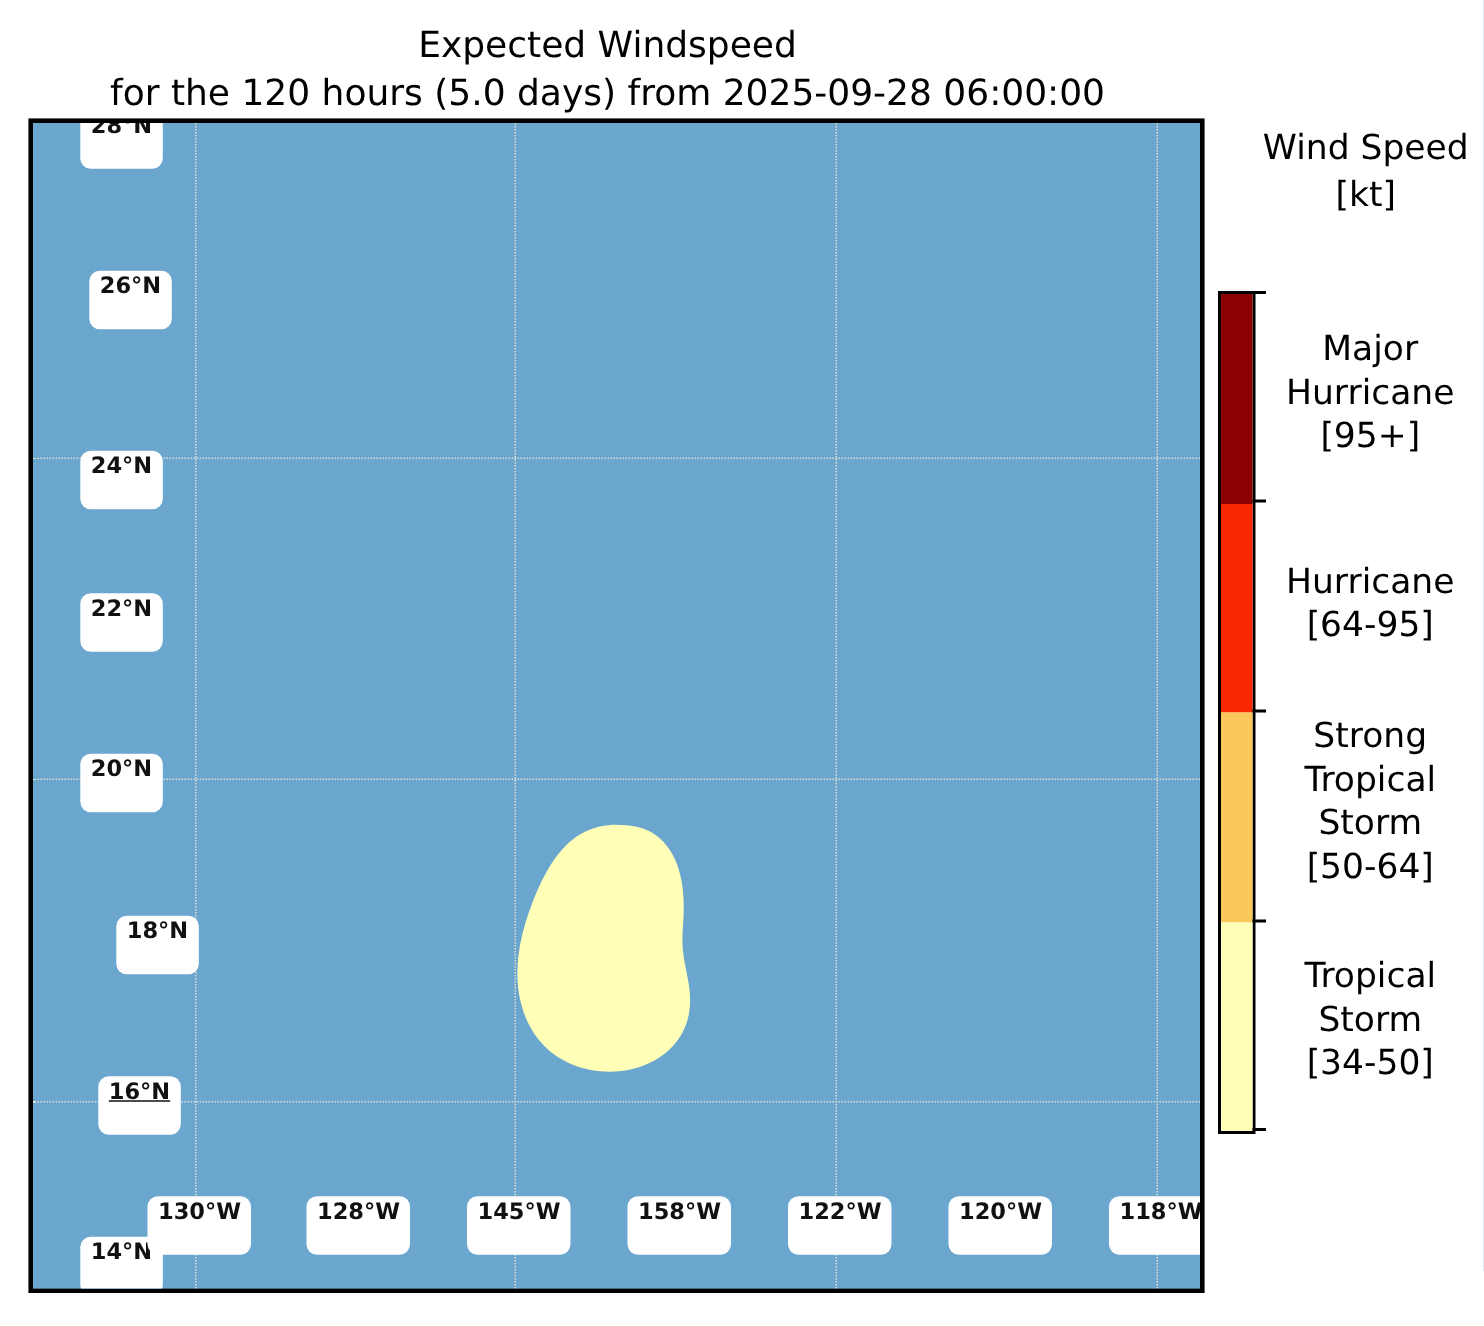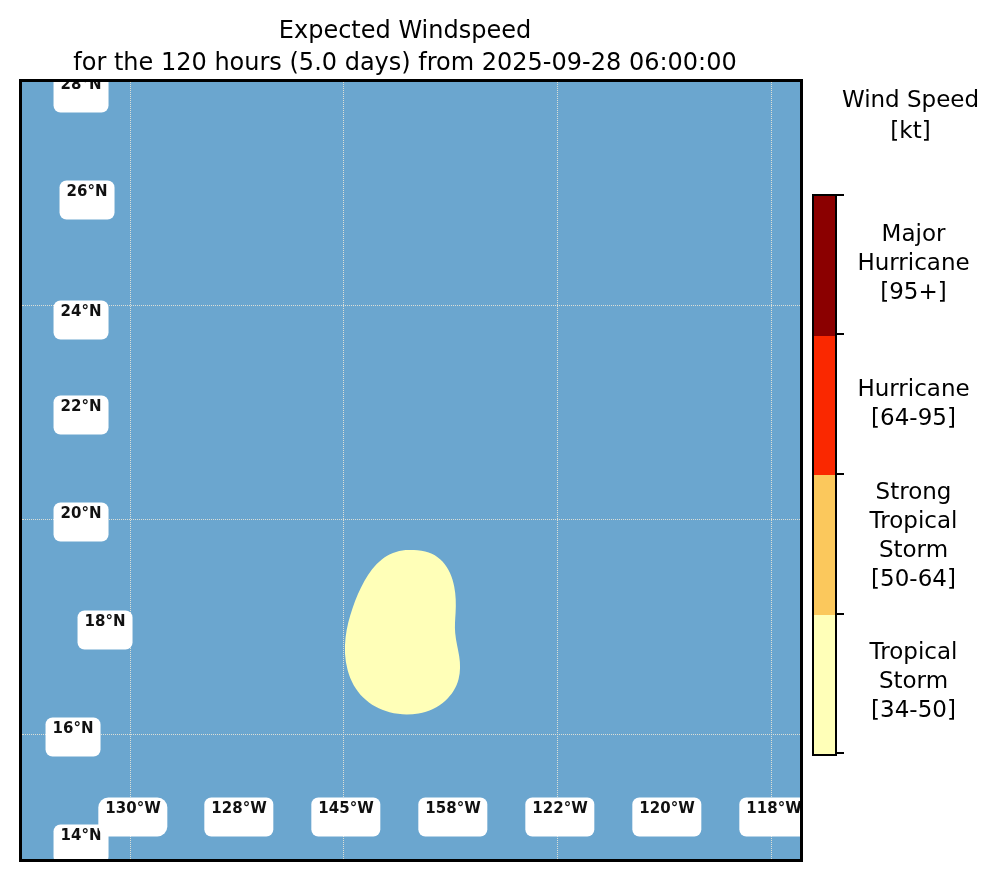--- a/index.html
+++ b/index.html
@@ -174,24 +174,24 @@
              C 66.6 22.2 75.0 18.9 83.6 18.1
              C 87.6 17.7 91.6 17.9 95.5 18.2 Z" fill="#FFFFB8"></path>
   </svg>
 
   <div class="tick-label" style="left:59px; top:11px;">28°N</div>
   <div class="tick-label" style="left:65px; top:118px;">26°N</div>
   <div class="tick-label" style="left:59px; top:226px;margin-top:12px;">24°N</div>
   <div class="tick-label" style="left:59px; top:333px;">22°N</div>
   <div class="tick-label" style="left:59px; top:440px;">20°N</div>
   <div class="tick-label" style="left:59px; top:548px;margin-left:24px;">18°N</div>
-  <div class="tick-label" style="left:51px; top:655px;">16°N</div>
+  <div class="tick-label" style="left:71px; top:655px;text-decoration:underline;">16°N</div>
   <div class="tick-label" style="left:59px; top:762px;">14°N</div>
 
-  <div class="tick-label" style="left:111px; top:735px;border-radius:10px;">130°W</div>
+  <div class="tick-label" style="left:111px; top:735px;">130°W</div>
   <div class="tick-label" style="left:217px; top:735px;">128°W</div>
   <div class="tick-label" style="left:324px; top:735px;">145°W</div>
   <div class="tick-label" style="left:431px; top:735px;">158°W</div>
   <div class="tick-label" style="left:538px; top:735px;">122°W</div>
   <div class="tick-label" style="left:645px; top:735px;">120°W</div>
   <div class="tick-label" style="left:752px; top:735px;">118°W</div>
 </div>
 
 <div id="legend">
 

